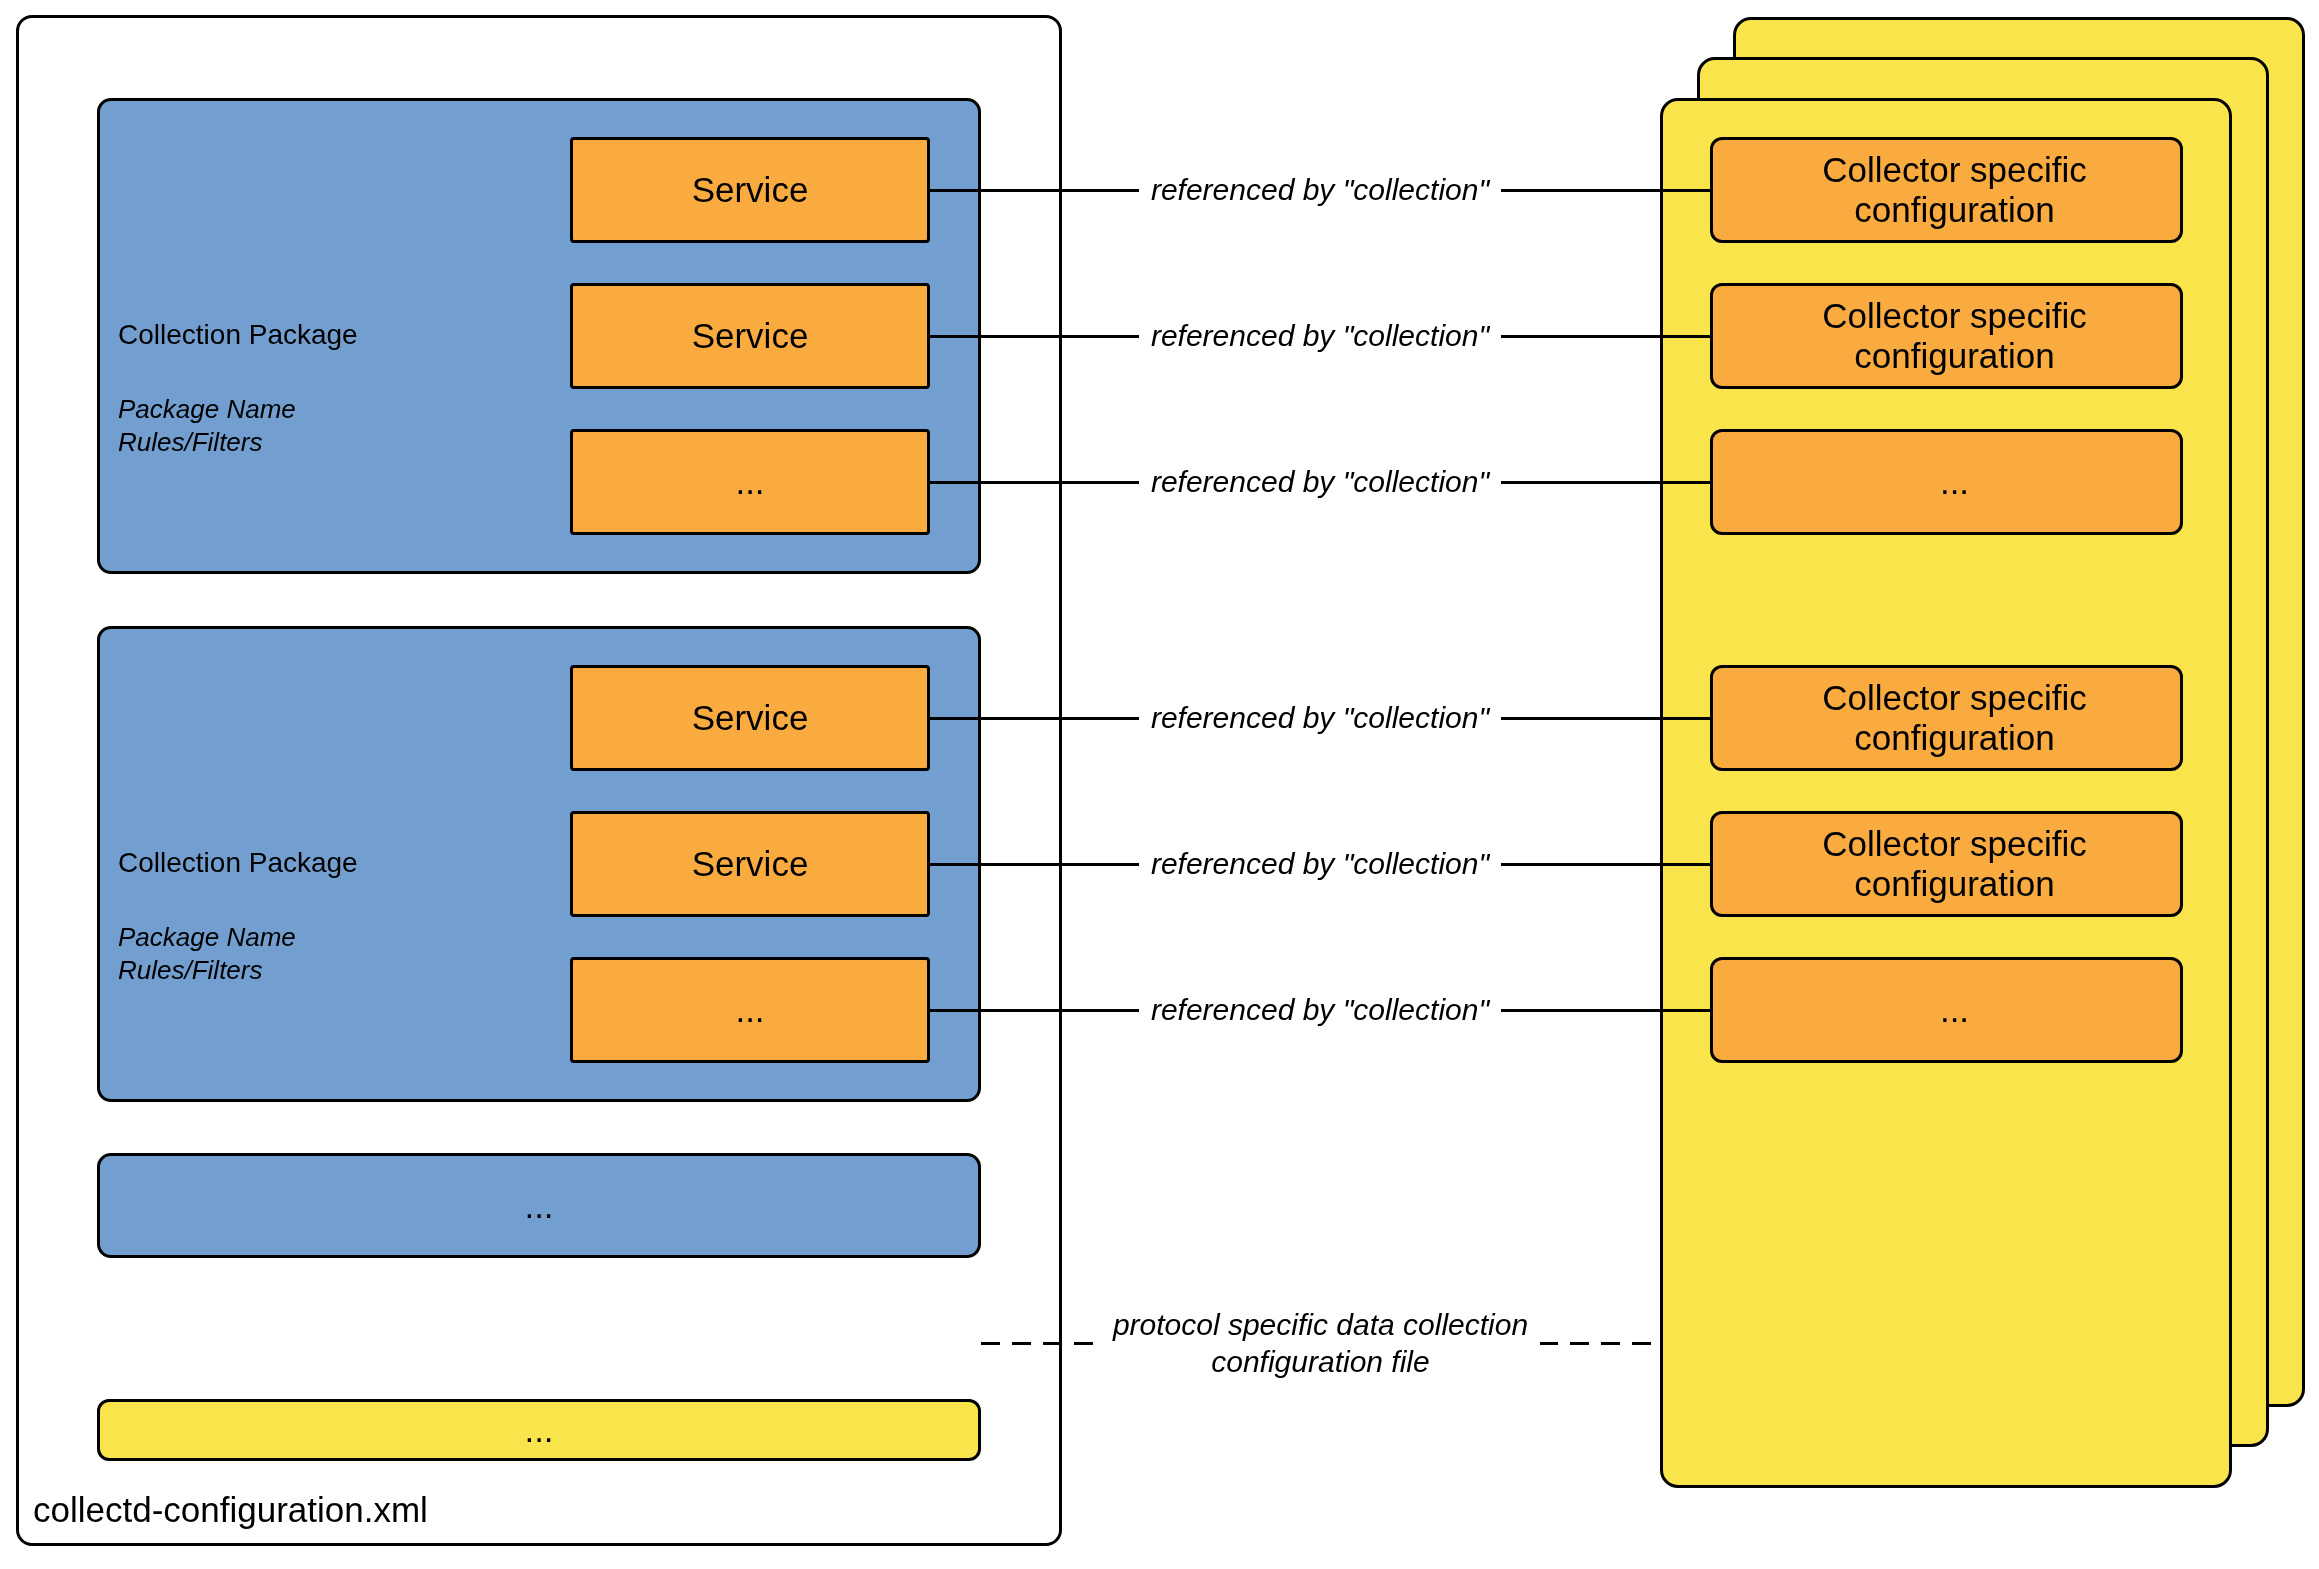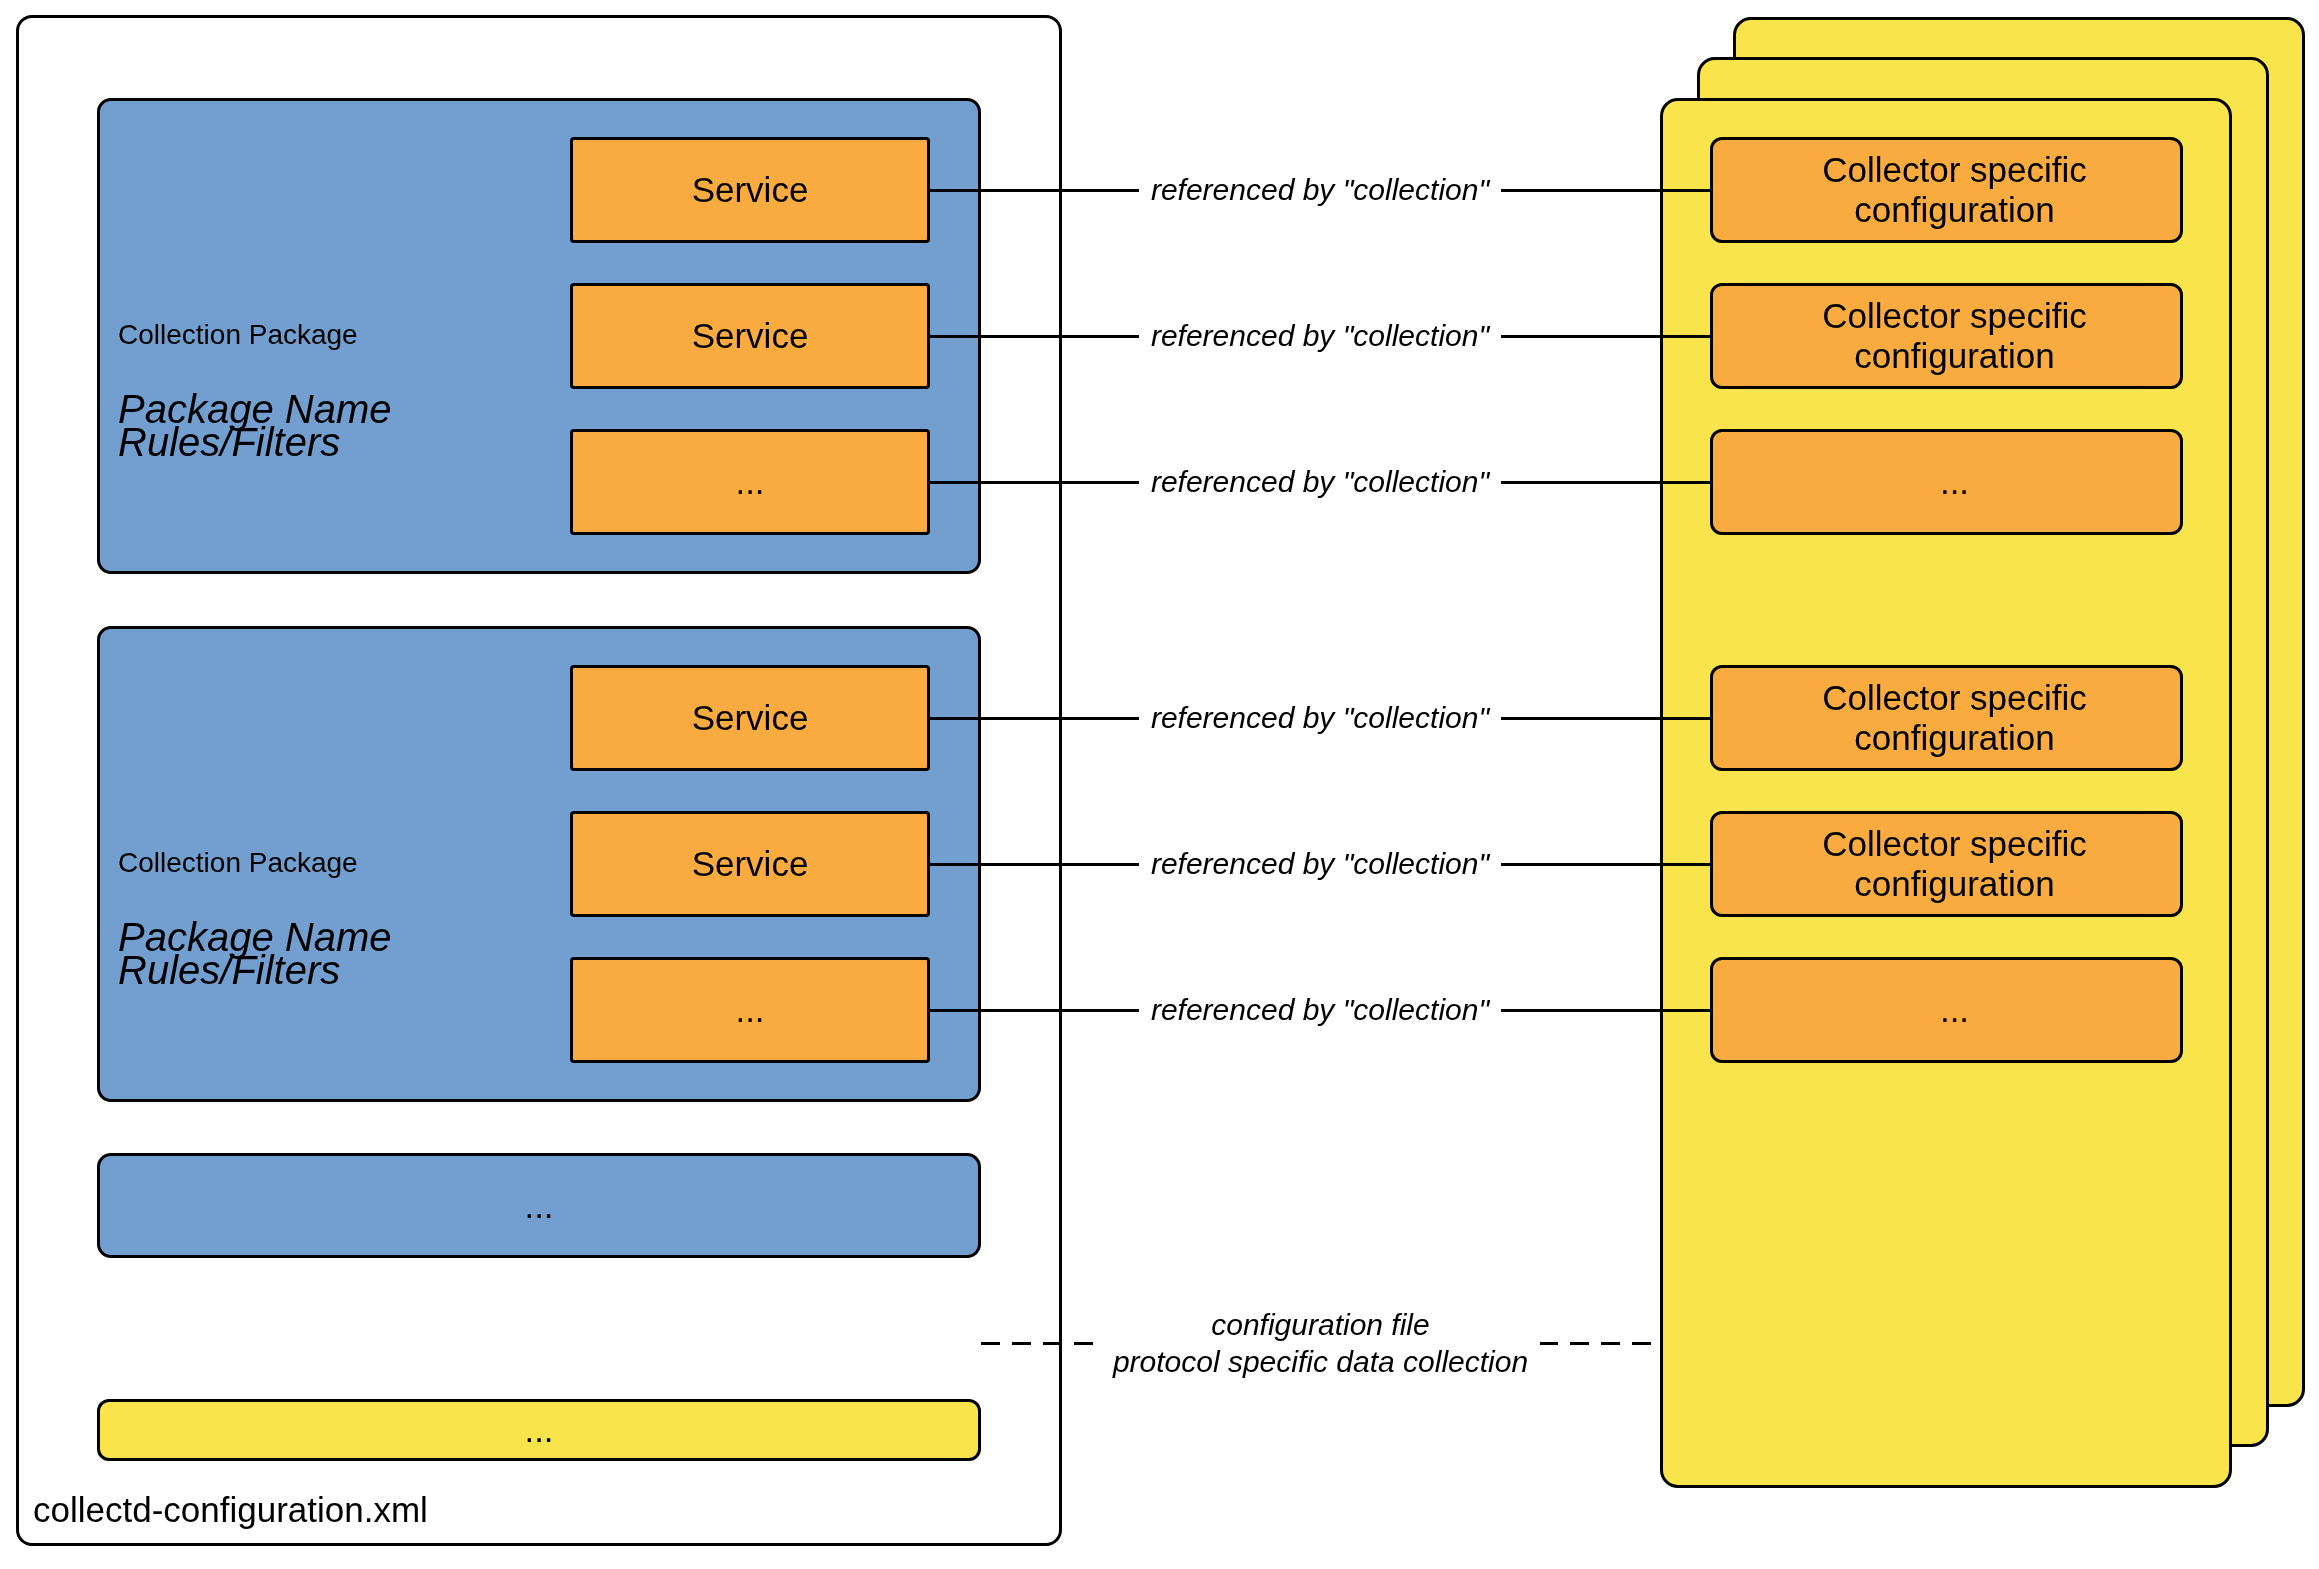--- a/index.html
+++ b/index.html
@@ -15,21 +15,21 @@
   
   .outer{position:absolute;left:16px;top:15px;width:1046px;height:1531px;
          border:3px solid var(--line);border-radius:16px;background:#fff;}
 
   
   .pkg{position:absolute;left:78px;width:884px;height:476px;
        background:var(--blue);border:3px solid var(--line);border-radius:14px;}
   .pkg1{top:80px;}
   .pkg2{top:608px;}
   .pkg-title{position:absolute;left:18px;top:212px;font-size:28px;line-height:44px;}
-  .pkg-sub{position:absolute;left:18px;top:292px;font-size:40px;line-height:33px;font-style:italic;}
+  .pkg-sub{position:absolute;left:18px;top:292px;font-size:26px;line-height:33px;font-style:italic;}
 
   .service{position:absolute;left:470px;width:360px;height:106px;
            background:var(--orange);border:3px solid var(--line);border-radius:4px;
            display:flex;align-items:center;justify-content:center;font-size:35px;}
   .sv1{top:36px;} .sv2{top:182px;} .sv3{top:328px;}
 
   .bar{position:absolute;left:78px;width:884px;display:flex;align-items:center;justify-content:center;
        border:3px solid var(--line);font-size:35px;}
   .blue-bar{top:1135px;height:105px;background:var(--blue);border-radius:14px;}
   .map-box{top:1297px;height:58px;background:var(--yellow);border-radius:12px;font-size:34px;}
@@ -143,18 +143,18 @@
   <div class="conn-label t4">
     <span>referenced by "collection"</span></div>
   <div class="conn-label t5">
     <span>referenced by "collection"</span></div>
   <div class="conn-label t6">
     <span>referenced by "collection"</span></div>
 
   <div class="dash-line"></div>
   <div class="dash-label">
     <span class="bg">
+      <div>protocol specific data collection</div>
       <div>configuration file</div>
-      <div>protocol specific data collection</div>
     </span>
   </div>
 
 </div>
 
 </body></html>

